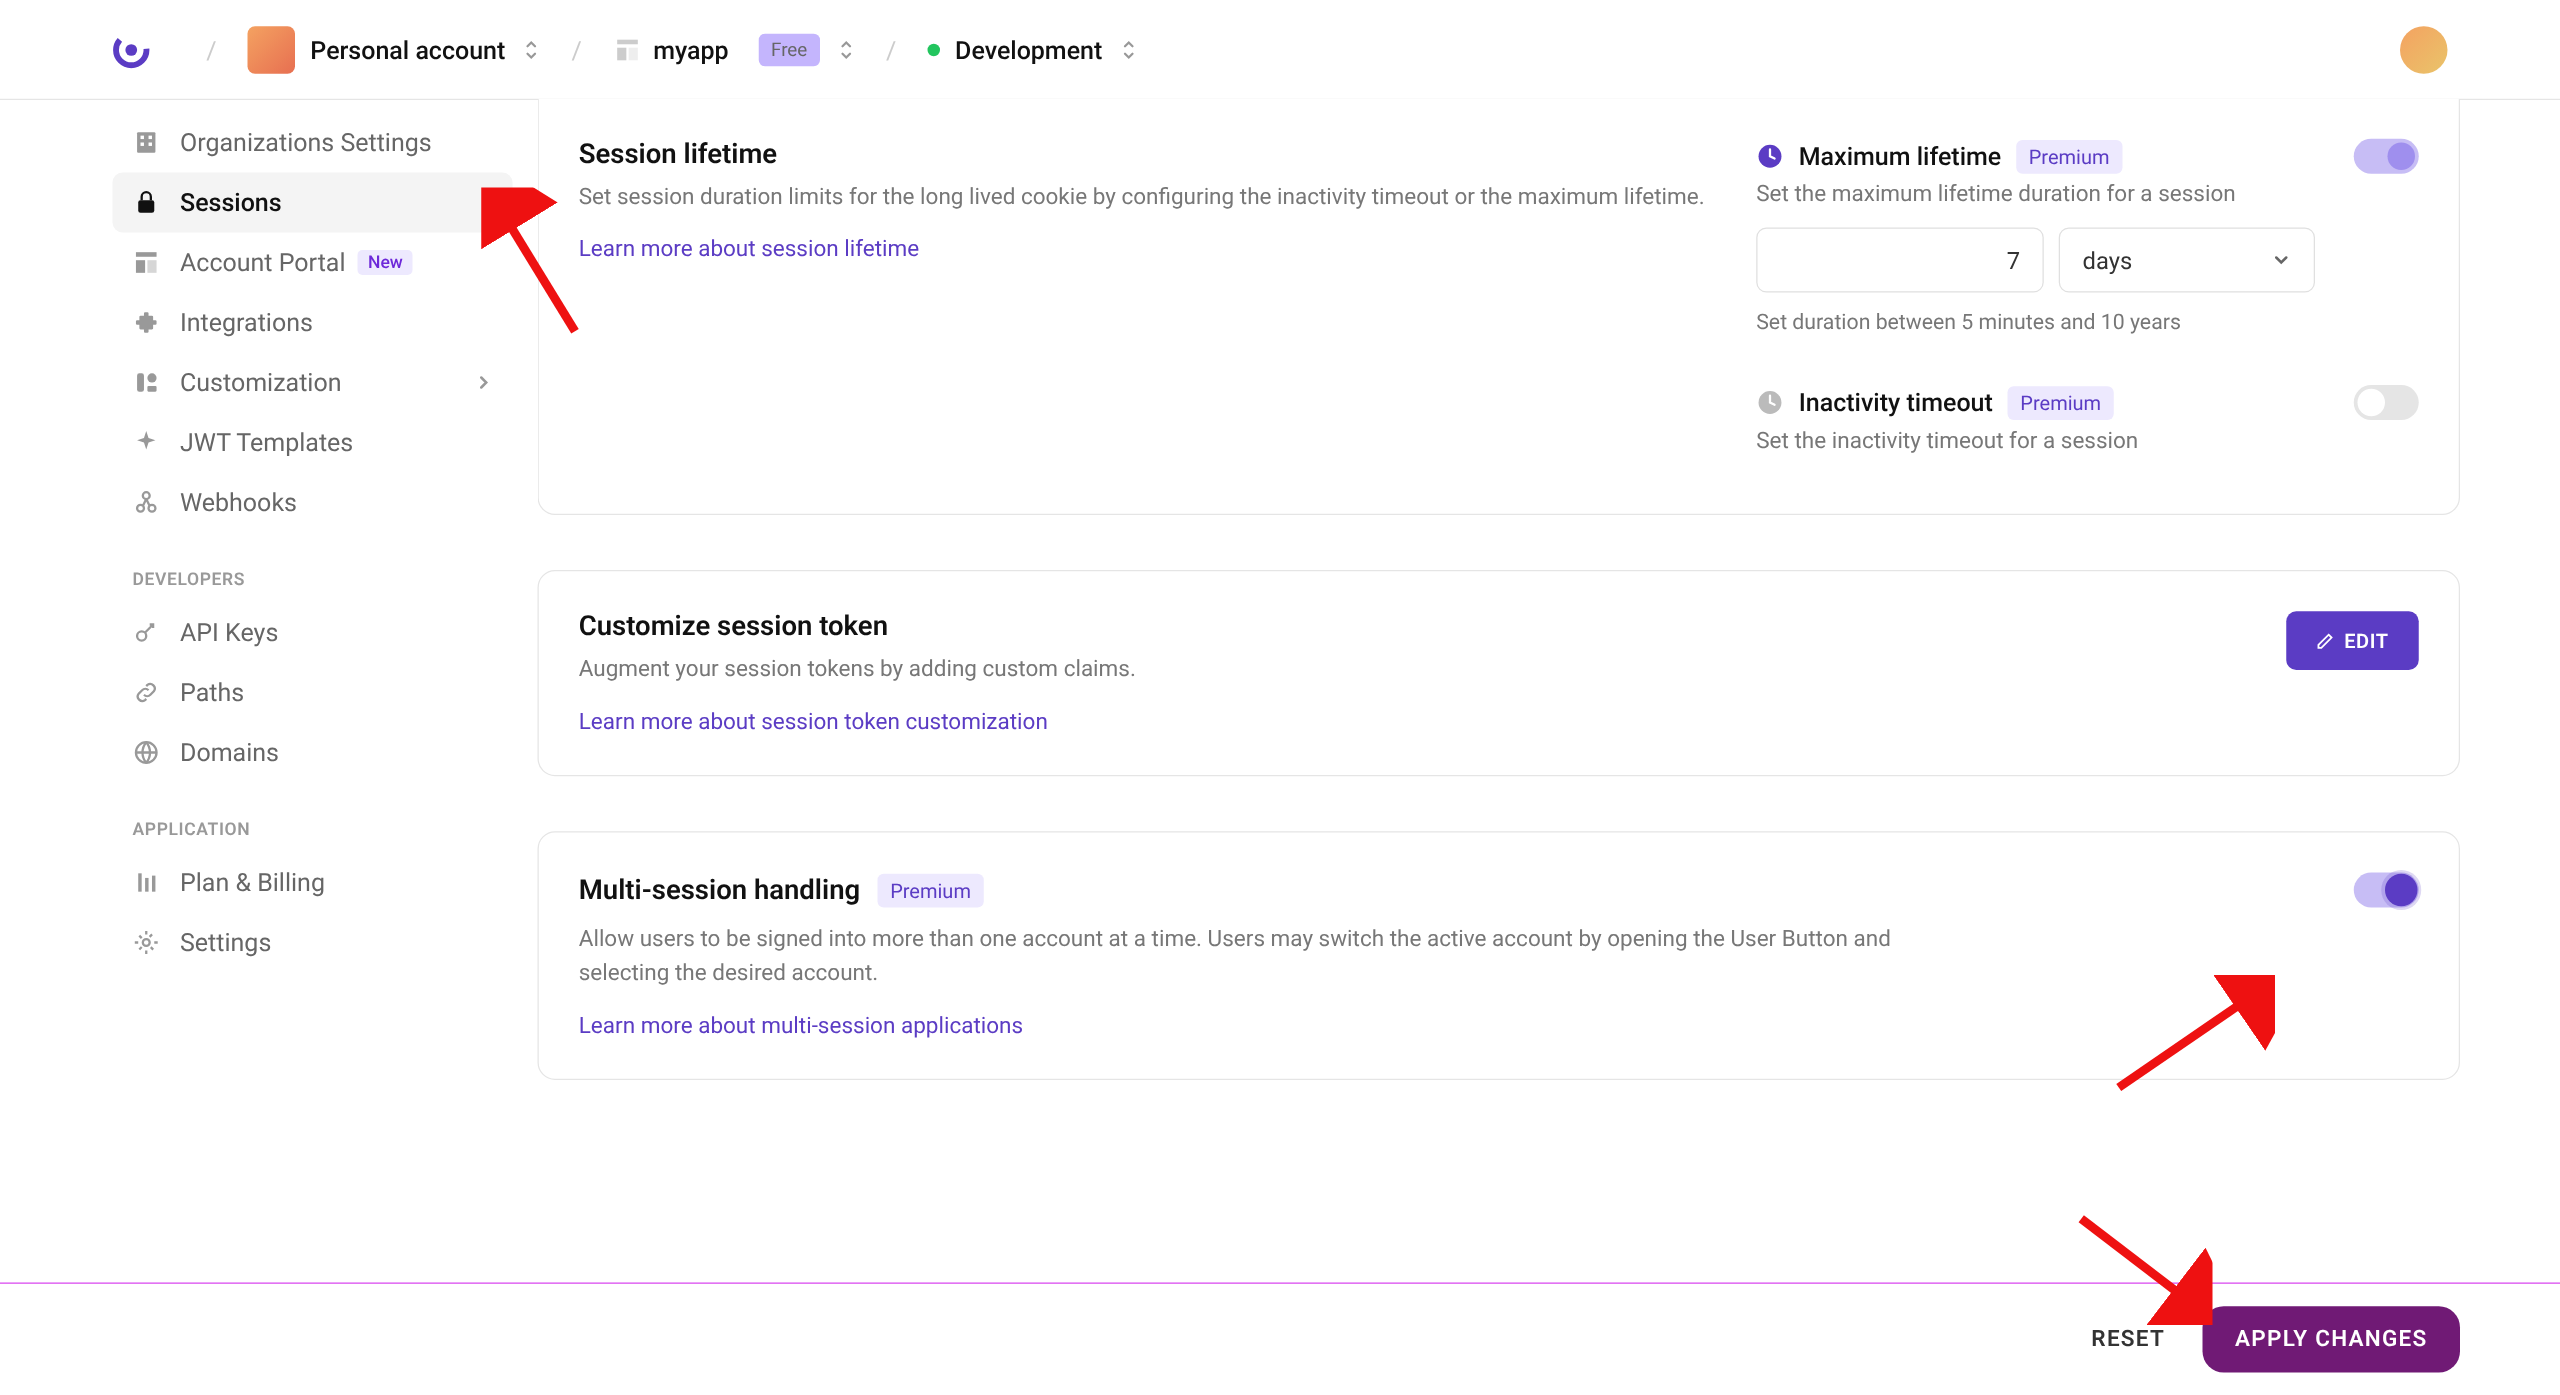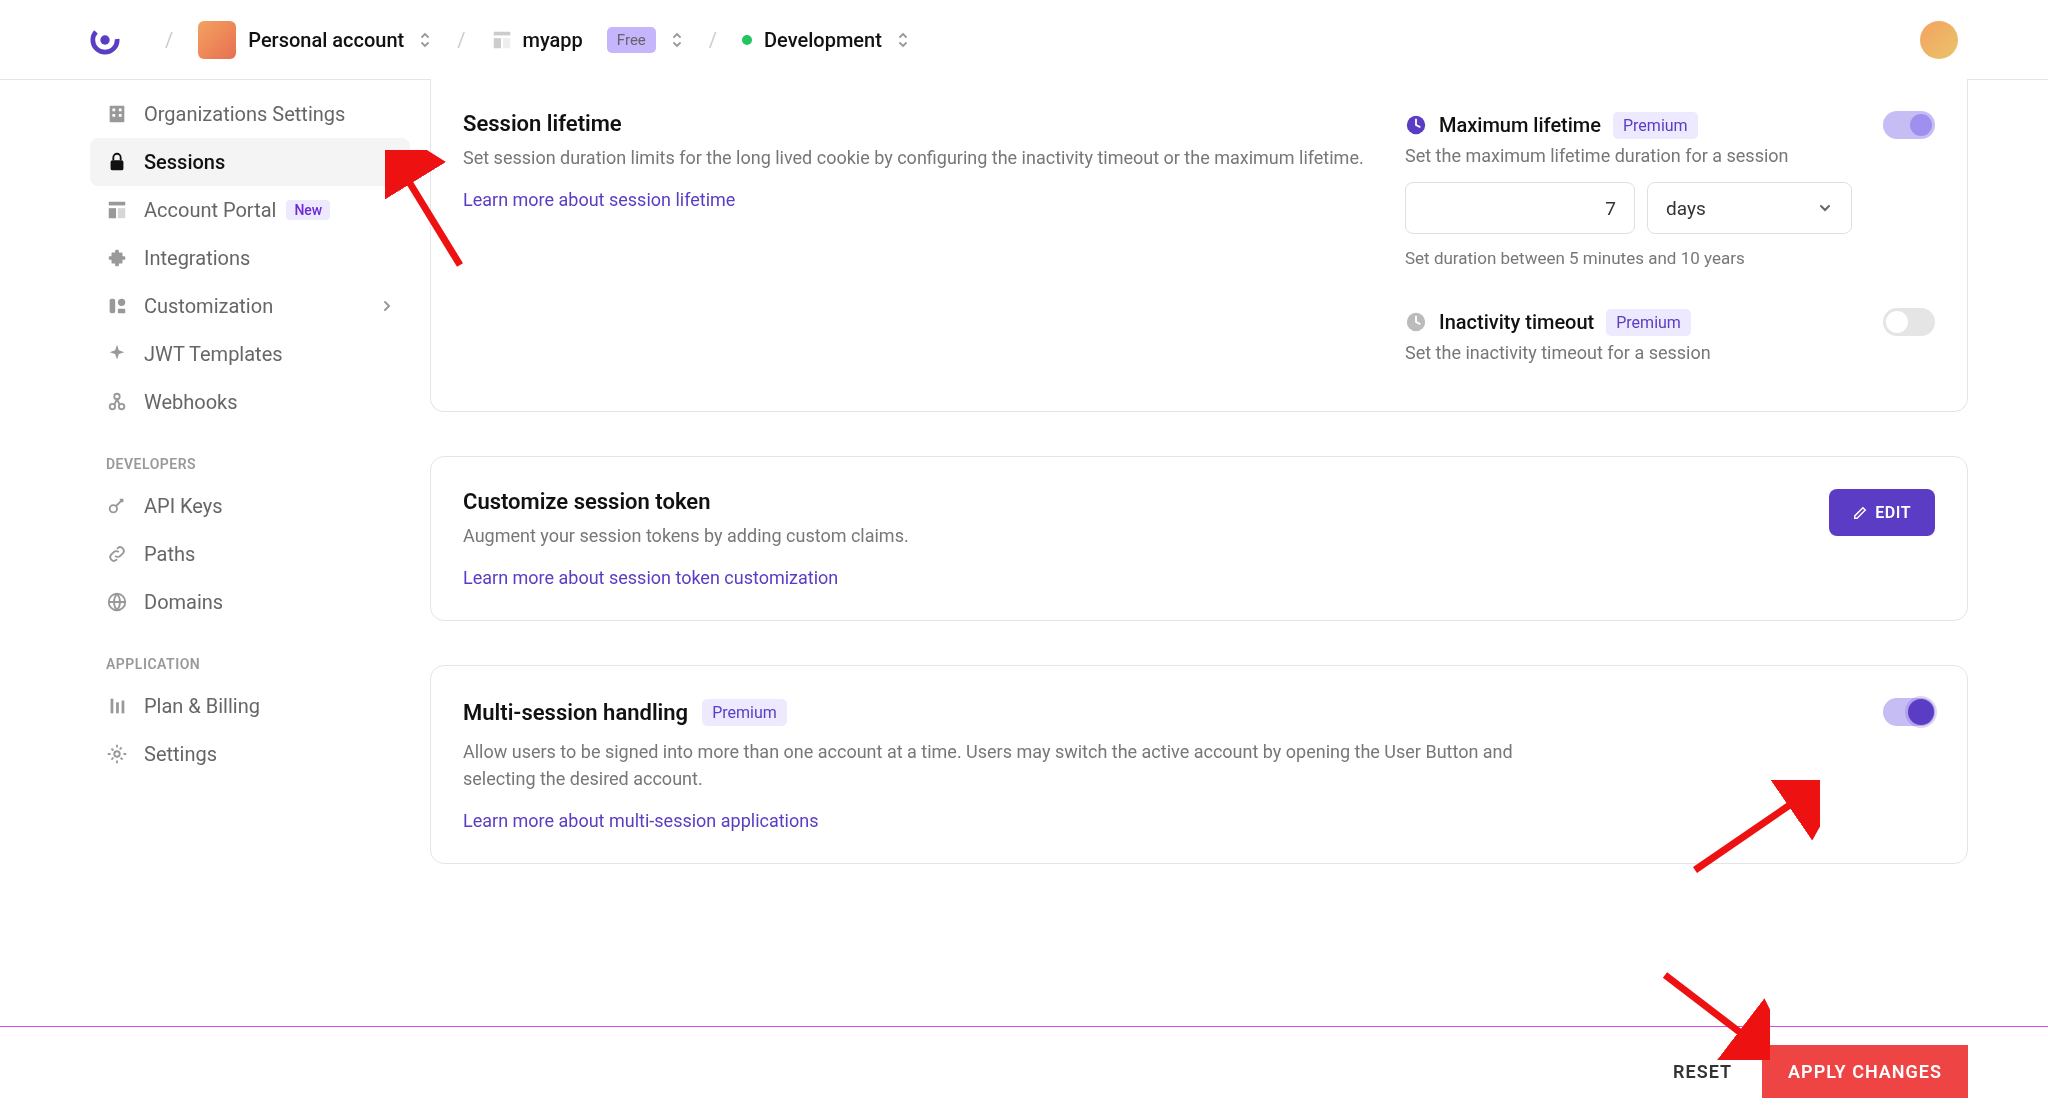--- a/index.html
+++ b/index.html
@@ -60,21 +60,21 @@
 .input-row { display: flex; gap: 12px; }
 .num-input { width: 230px; height: 52px; border: 1px solid #e0e0e0; border-radius: 8px; padding: 0 18px; text-align: right; font-size: 19px; color:#333;}
 .select { width: 205px; height: 52px; border: 1px solid #e0e0e0; border-radius: 8px; padding: 0 18px; font-size: 19px; display:flex; align-items:center; justify-content:space-between; color:#333; cursor:pointer;}
 
 .edit-btn { background: #5b3cc4; color: #fff; border: none; padding: 14px 24px; border-radius: 8px; font-size: 16px; font-weight: 600; letter-spacing: 0.5px; display:flex; align-items:center; gap:8px; cursor:pointer;}
 .card-flex { display:flex; justify-content:space-between; align-items:flex-start;}
 
 
 .footer { position: absolute; bottom: 0; left: 0; right: 0; height: 90px; border-top: 1px solid #d946ef; display: flex; align-items: center; justify-content: flex-end; padding: 0 80px; gap: 30px; background:#fff;}
 .reset-btn { background: none; border: none; color: #333; font-size: 18px; font-weight: 600; letter-spacing: 1px; cursor:pointer;}
-.apply-btn { background: #ef4444; color: #fff; border: none; padding: 16px 26px; border-radius: 0; font-size: 18px; font-weight: 600; letter-spacing: 1px; cursor:pointer;}
+.apply-btn { background: #701a75; color: #fff; border: none; padding: 16px 26px; border-radius: 17px; font-size: 18px; font-weight: 600; letter-spacing: 1px; cursor:pointer;}
 
 
 .arrow { position: absolute; pointer-events: none; }
 
 svg { display:block; }
 </style>
 </head>
 <body>
 
 <div class="header">

